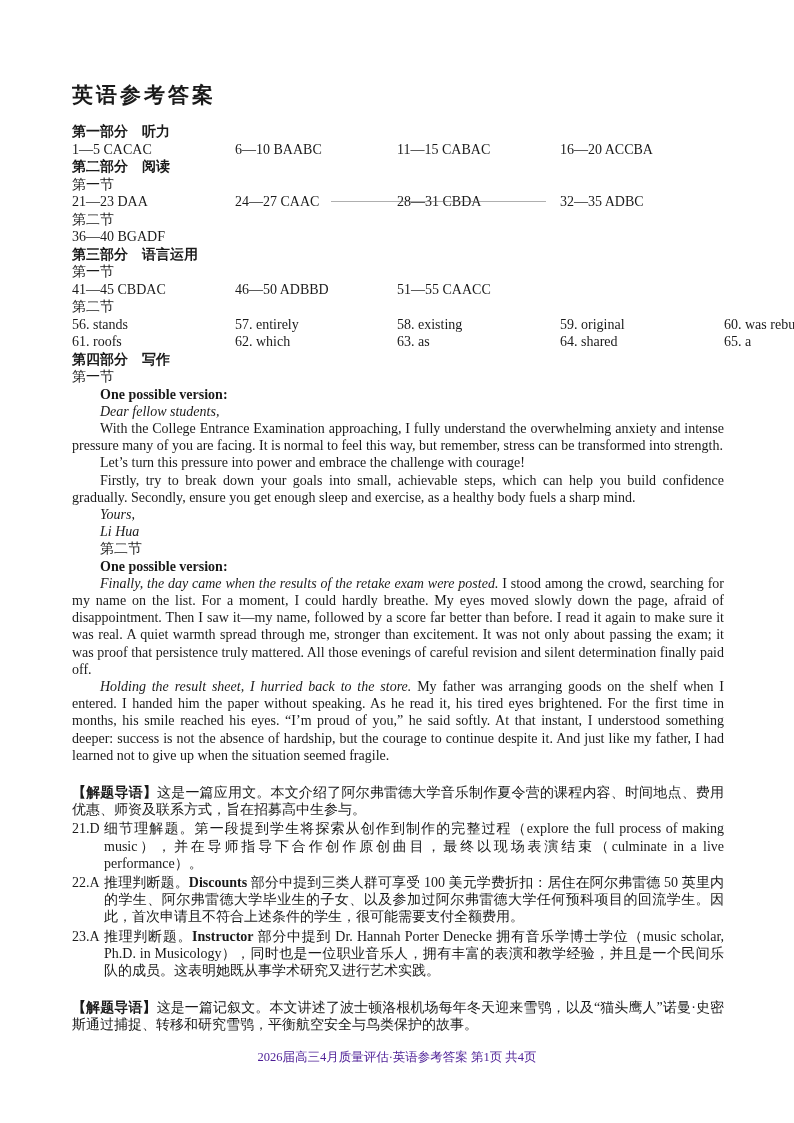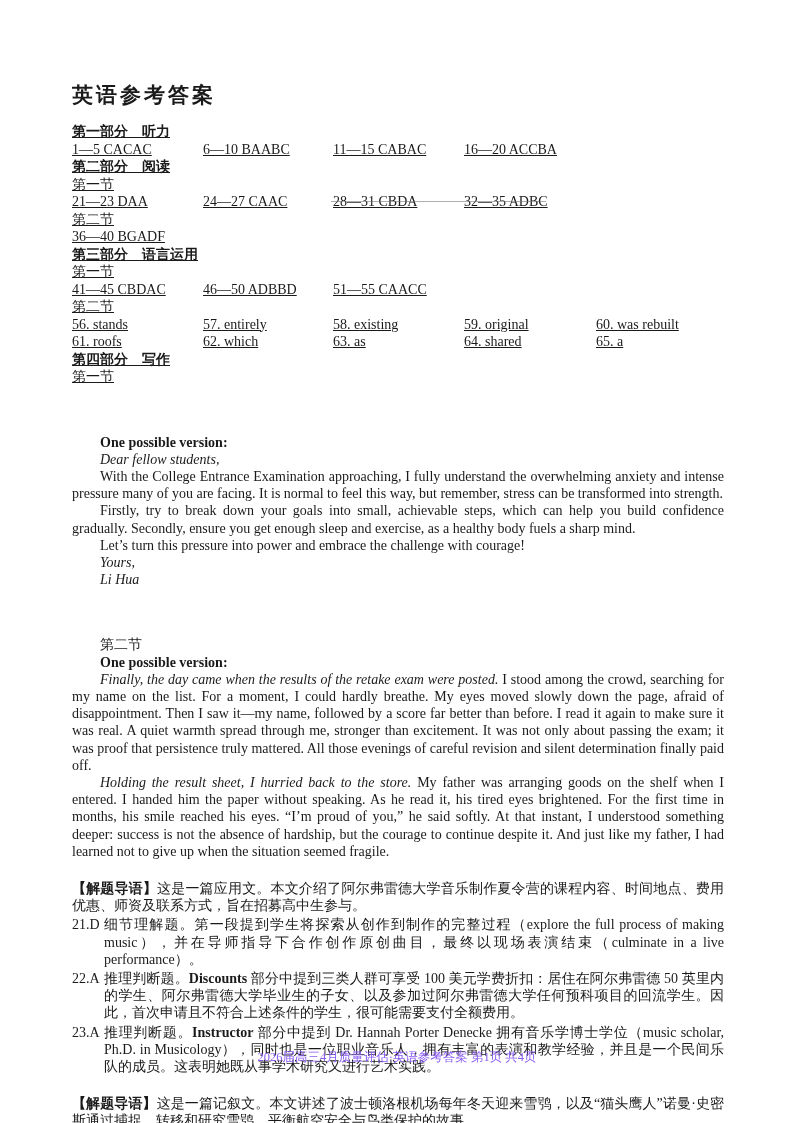--- a/index.html
+++ b/index.html
@@ -14,49 +14,49 @@
 
   .title {
     text-align:center; font-size:26px; font-weight:bold; letter-spacing:1px;
     margin:0 0 15px 0; line-height:30px;
   }
   .subtitle {
     text-align:left; font-size:21px; font-weight:bold; letter-spacing:3px;
     margin:0 0 15px 0; line-height:26px;
   }
 
-  .ansblock { font-size:14px; line-height:17.5px;text-decoration:underline; }
+  .ansblock { font-size:14px; line-height:17.5px; }
   .heading {
     font-weight:bold; font-family:"Liberation Sans","DejaVu Sans",sans-serif;
     font-size:14px;
   }
-  .ans-row { display:grid; grid-template-columns:131px 130px 131px 132px 1fr; position:relative; }
+  .ans-row { display:grid; grid-template-columns:131px 130px 131px 132px 1fr; position:relative;gap:32px; }
   .ans-row span { white-space:nowrap; }
   .artifact-line {
     position:absolute; left:259px; top:8px; width:215px; height:1px;
     background:rgba(110,110,110,0.55); pointer-events:none;
   }
 
-  .essay { font-size:14px; line-height:17.2px;margin-top:48px; }
+  .essay { font-size:14px; line-height:17.2px; }
   .essay p { margin:0; text-indent:28px; text-align:justify; }
   .label-bold { font-weight:bold; text-indent:0; }
   .salutation { font-style:italic; text-indent:0; }
   .lead-italic { font-style:italic; }
   .closing, .signature { text-align:right; font-style:italic; text-indent:0; }
 
   .analysis { margin-top:13px; font-size:14px; line-height:17.2px; }
   .guide { text-align:justify; margin-top:20px; }
   .guide .glabel { font-weight:bold; font-family:"Liberation Sans","DejaVu Sans",sans-serif; }
   .item { position:relative; padding-left:32px; text-align:justify; margin-top:2px; }
   .item .num { position:absolute; left:0; top:0; white-space:nowrap; }
   .b { font-weight:bold; }
 
   .footer {
     position:absolute; top:1049px; left:0; width:100%;
-    text-align:center; font-size:12.5px; color:#8b5cf6;
+    text-align:center; font-size:12.5px; color:#4c1d95;
   }
 </style>
 </head>
 <body>
 
 <div class="page">
   <div class="content">
 
     <h2 class="subtitle">英语参考答案</h2>
 
@@ -107,22 +107,22 @@
       </div>
 
       <div class="heading">第四部分　写作</div>
       <div>第一节</div>
     </div>
 
     <div class="essay">
       <p class="label-bold">One possible version:</p>
       <p class="salutation">Dear fellow students,</p>
       <p>With the College Entrance Examination approaching, I fully understand the overwhelming anxiety and intense pressure many of you are facing. It is normal to feel this way, but remember, stress can be transformed into strength.</p>
+      <p>Let’s turn this pressure into power and embrace the challenge with courage!</p>
       <p>Firstly, try to break down your goals into small, achievable steps, which can help you build confidence gradually. Secondly, ensure you get enough sleep and exercise, as a healthy body fuels a sharp mind.</p>
-      <p>Let’s turn this pressure into power and embrace the challenge with courage!</p>
       <p class="closing">Yours,</p>
       <p class="signature">Li Hua</p>
     </div>
 
     <div class="essay">
       <p class="label-bold" style="font-weight:normal;">第二节</p>
       <p class="label-bold">One possible version:</p>
       <p><span class="lead-italic">Finally, the day came when the results of the retake exam were posted.</span><span> I stood among the crowd, searching for my name on the list. For a moment, I could hardly breathe. My eyes moved slowly down the page, afraid of disappointment. Then I saw it—my name, followed by a score far better than before. I read it again to make sure it was real. A quiet warmth spread through me, stronger than excitement. It was not only about passing the exam; it was proof that persistence truly mattered. All those evenings of careful revision and silent determination finally paid off.</span></p>
       <p><span class="lead-italic">Holding the result sheet, I hurried back to the store.</span><span> My father was arranging goods on the shelf when I entered. I handed him the paper without speaking. As he read it, his tired eyes brightened. For the first time in months, his smile reached his eyes. “I’m proud of you,” he said softly. At that instant, I understood something deeper: success is not the absence of hardship, but the courage to continue despite it. And just like my father, I had learned not to give up when the situation seemed fragile.</span></p>
     </div>

